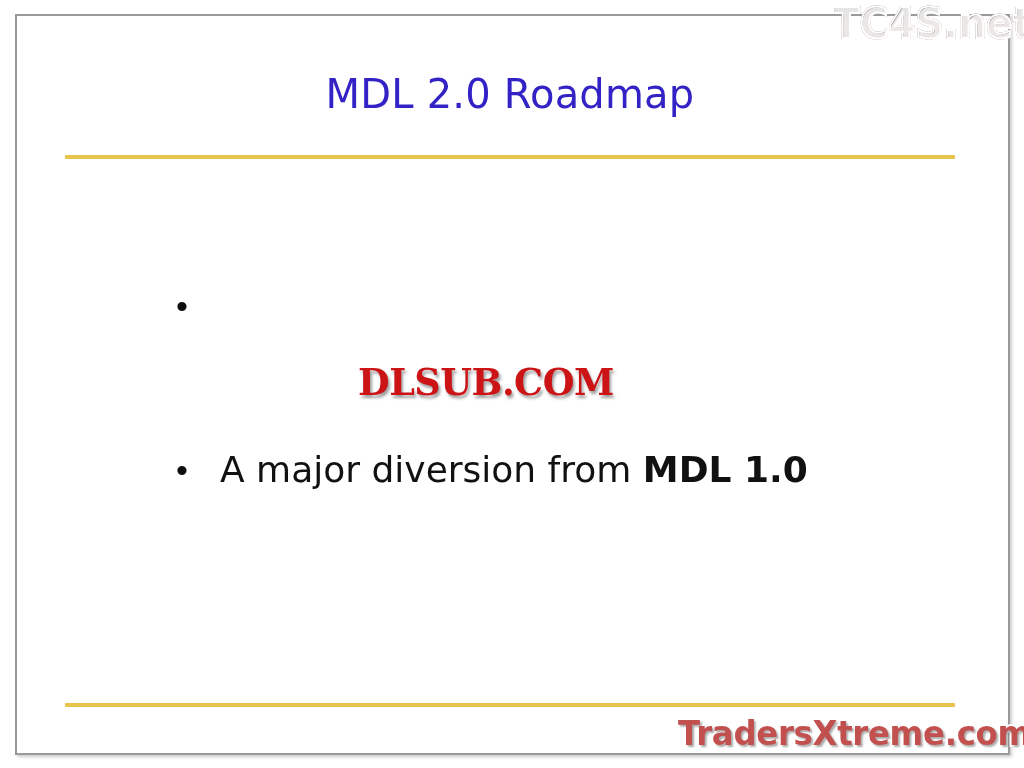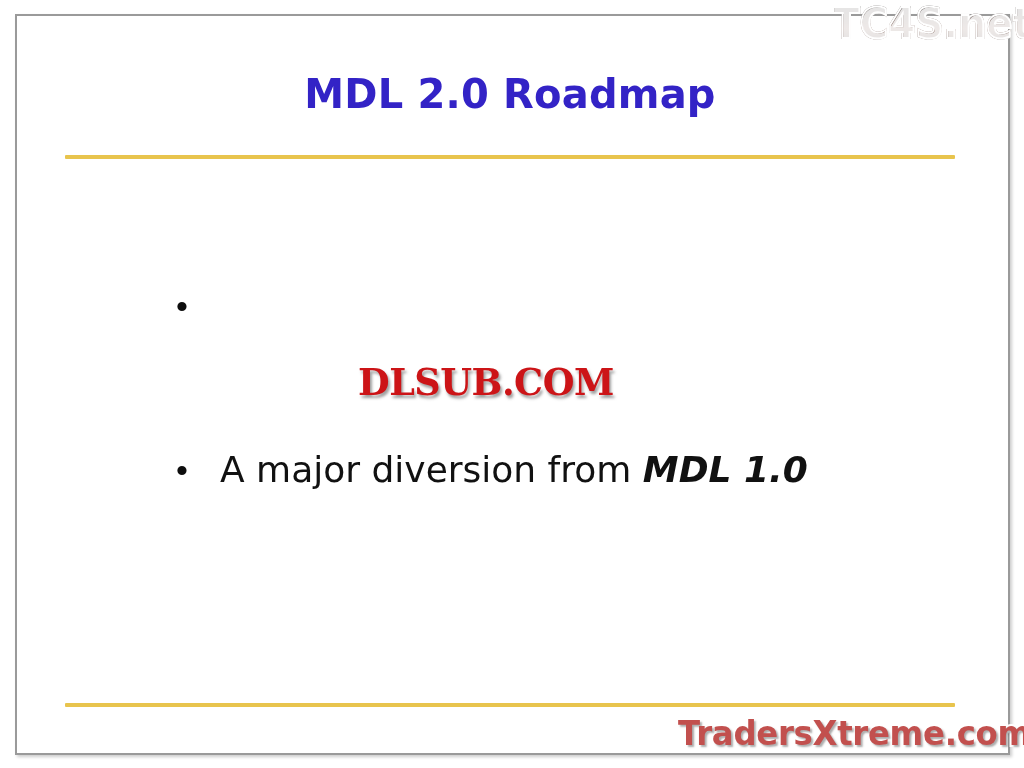--- a/index.html
+++ b/index.html
@@ -43,21 +43,21 @@
   #title-block {
     position: absolute;
     left: 65px;
     top: 72px;
     width: 890px;
     text-align: center;
   }
   #slide-title {
     font-family: "DejaVu Sans", sans-serif;
     font-size: 40px;
-    font-weight: bold;
+    font-weight: normal;
     color: #3323C6;
     letter-spacing: 0.2px;
     line-height: 1.1;
     margin: 0;
     white-space: nowrap;
   }
 
   
   .gold-rule {
     position: absolute;
@@ -105,21 +105,20 @@
     flex: 1 1 auto;
     font-family: "DejaVu Sans", sans-serif;
     font-size: 36px;
     font-weight: normal;
     color: #111111;
     line-height: 56px;
     max-width: 650px;
   }
   .bullet-text b {
     font-weight: bold;
-    font-style: italic;
   }
 
   
   .watermark {
     position: absolute;
     user-select: none;
     white-space: nowrap;
   }
 
   #wm-topright {

